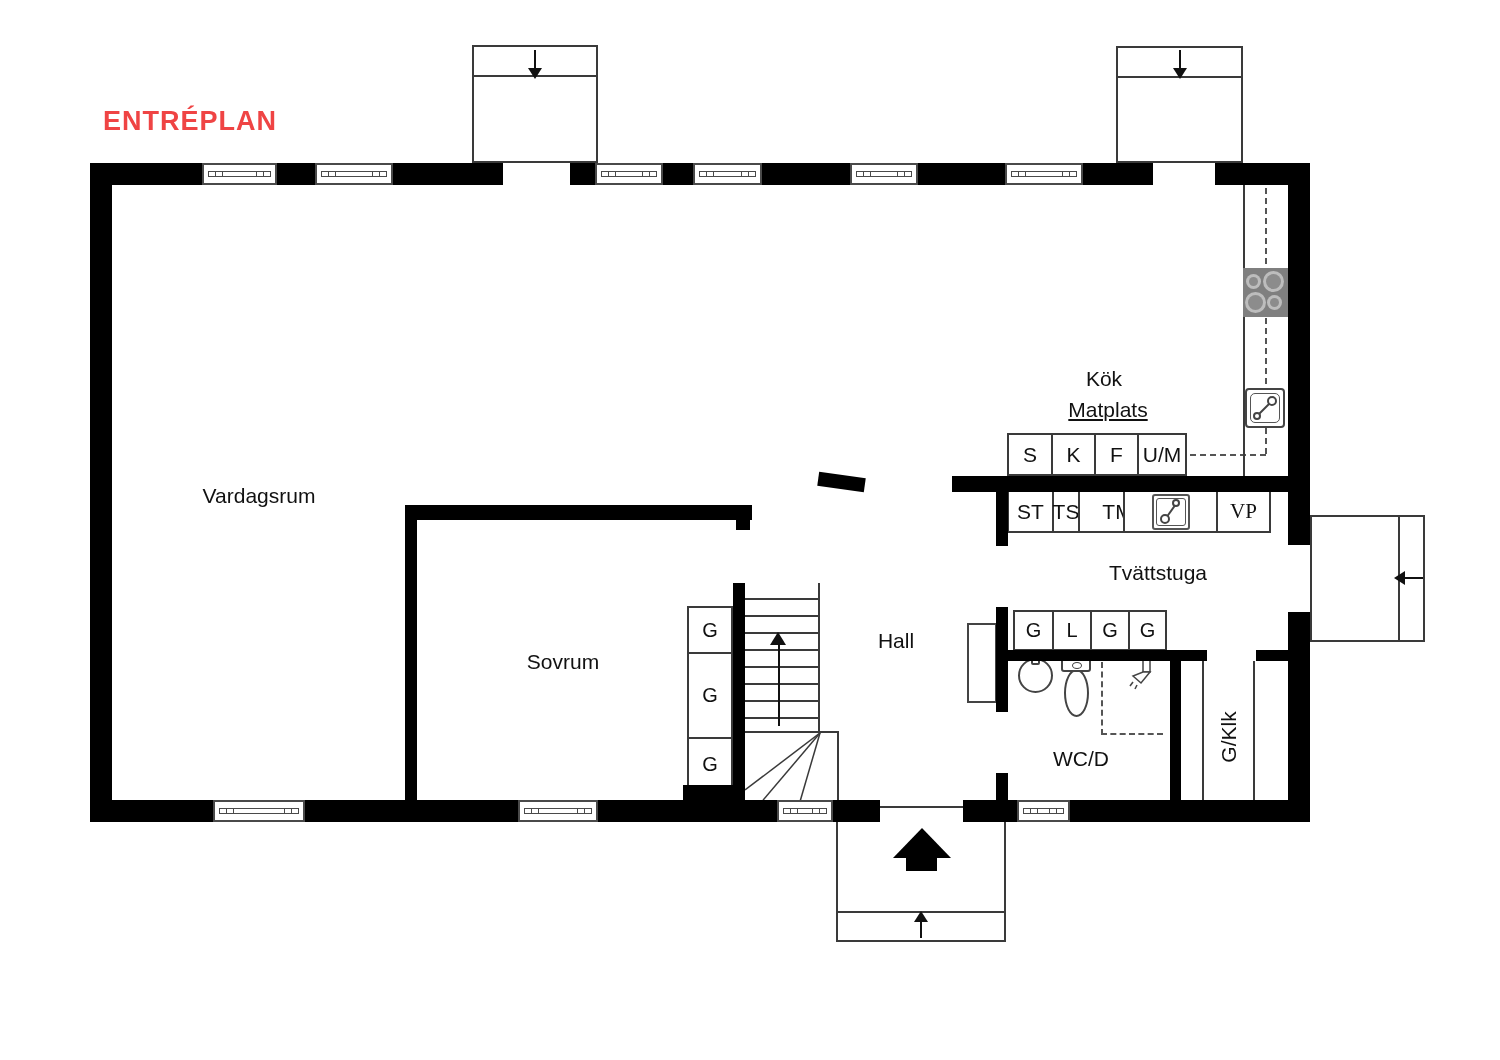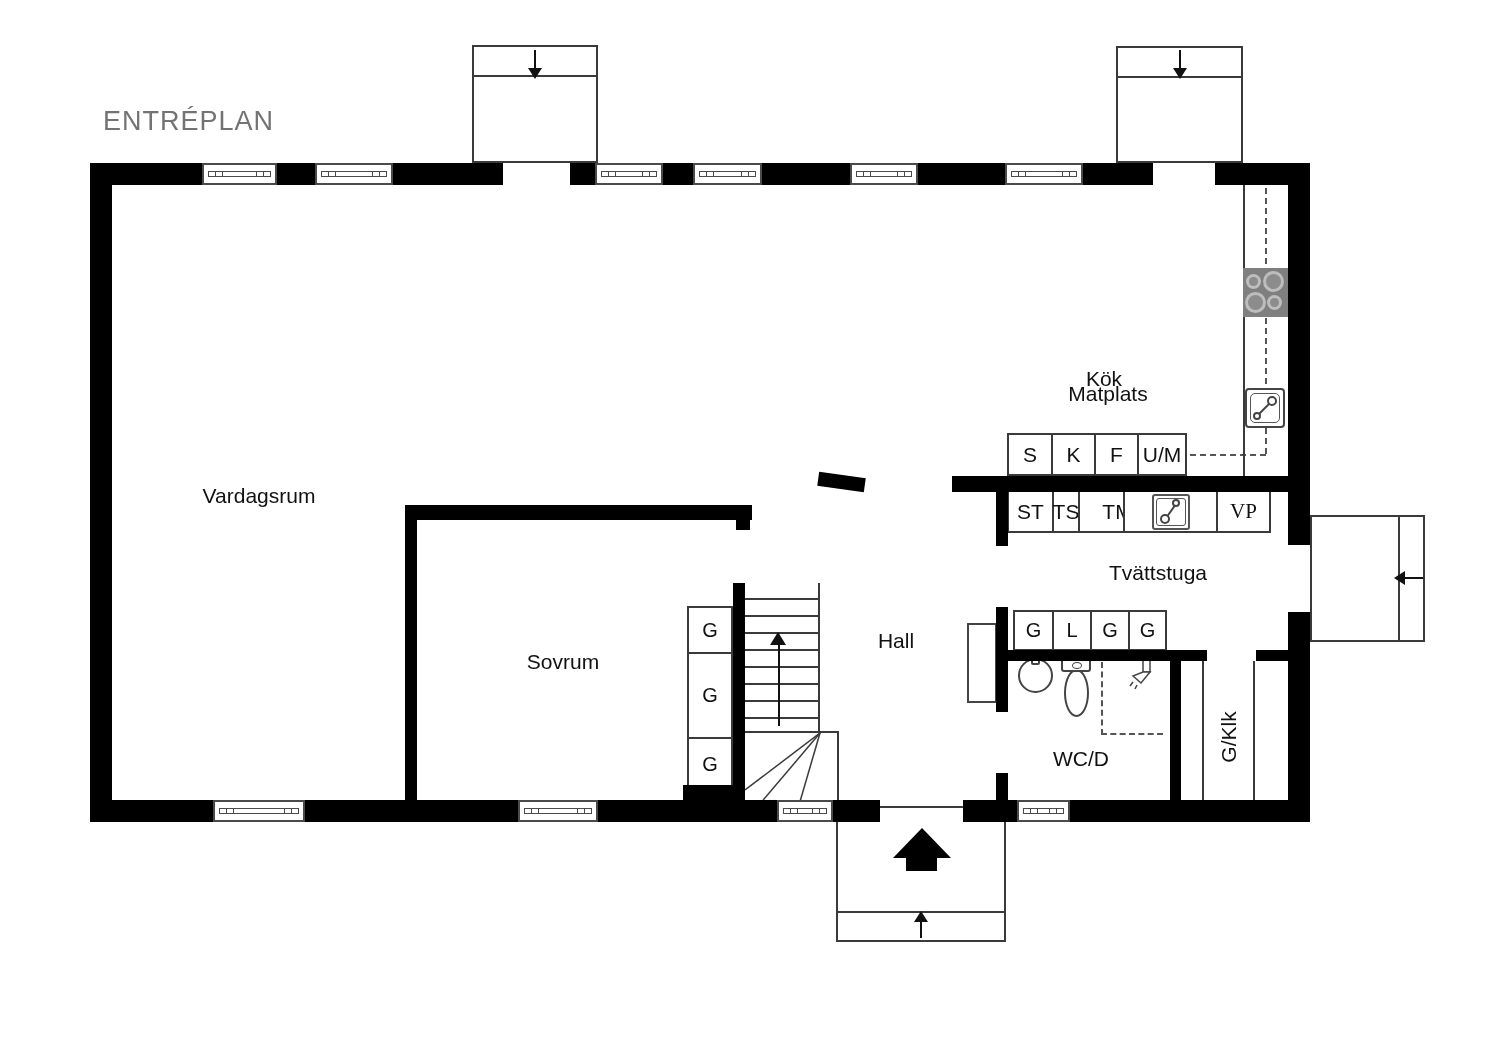--- a/index.html
+++ b/index.html
@@ -21,21 +21,21 @@
   
   .porch{position:absolute;border:2px solid #3a3a3a;box-sizing:border-box;background:#fff;z-index:5;}
   
   .row{position:absolute;display:flex;z-index:10;}
   .col{position:absolute;display:flex;flex-direction:column;z-index:10;}
   .cell{border:2px solid #3a3a3a;background:#fff;display:flex;align-items:center;justify-content:center;font-size:21px;color:#111;box-sizing:border-box;}
   .row .cell + .cell{margin-left:-2px;}
   .col .cell + .cell{margin-top:-2px;}
   
   .rlabel{position:absolute;font-size:21px;color:#111;text-align:center;white-space:nowrap;z-index:50;}
-  .title{position:absolute;font-size:27px;letter-spacing:1px;color:#737373;z-index:50;}
+  .title{position:absolute;font-size:27px;letter-spacing:1px;color:#ef4444;z-index:50;font-weight:bold;}
   .disclaimer{position:absolute;font-size:31px;color:#111;z-index:50;white-space:nowrap;}
   
   .fixture{position:absolute;box-sizing:border-box;border:2px solid #444;background:#fff;z-index:12;}
   .burner{position:absolute;border-radius:50%;background:#bdbdbd;}
   .burner .in{position:absolute;left:3px;top:3px;right:3px;bottom:3px;border-radius:50%;background:#8c8c8c;}
   
   .stem{position:absolute;background:#111;z-index:45;}
   .tri{position:absolute;width:0;height:0;z-index:45;}
 </style>
 </head>
@@ -173,21 +173,21 @@
   <div class="tri" style="left:770px;top:632px;border-left:8px solid transparent;border-right:8px solid transparent;border-bottom:13px solid #111;"></div>
 
   <div class="col" style="left:687px;top:606px;width:46px;">
     <div class="cell" style="height:48px;font-size:20px;">G</div>
     <div class="cell" style="height:87px;font-size:20px;">G</div>
     <div class="cell" style="height:55px;font-size:20px;">G</div>
   </div>
 
 
   <div class="rlabel" style="left:1029px;top:367px;width:150px;">Kök</div>
-  <div class="rlabel" style="left:1033px;top:382px;width:150px;">Matplats</div>
+  <div class="rlabel" style="left:1033px;top:398px;width:150px;text-decoration:underline;">Matplats</div>
 
   <div class="row" style="left:1007px;top:433px;height:43px;">
     <div class="cell" style="width:46px;">S</div>
     <div class="cell" style="width:45px;">K</div>
     <div class="cell" style="width:45px;">F</div>
     <div class="cell" style="width:50px;">U/M</div>
   </div>
 
   <div class="thin" style="left:1243px;top:185px;width:2px;height:291px;"></div>
   <div class="dash-v" style="left:1265px;top:188px;height:266px;"></div>

